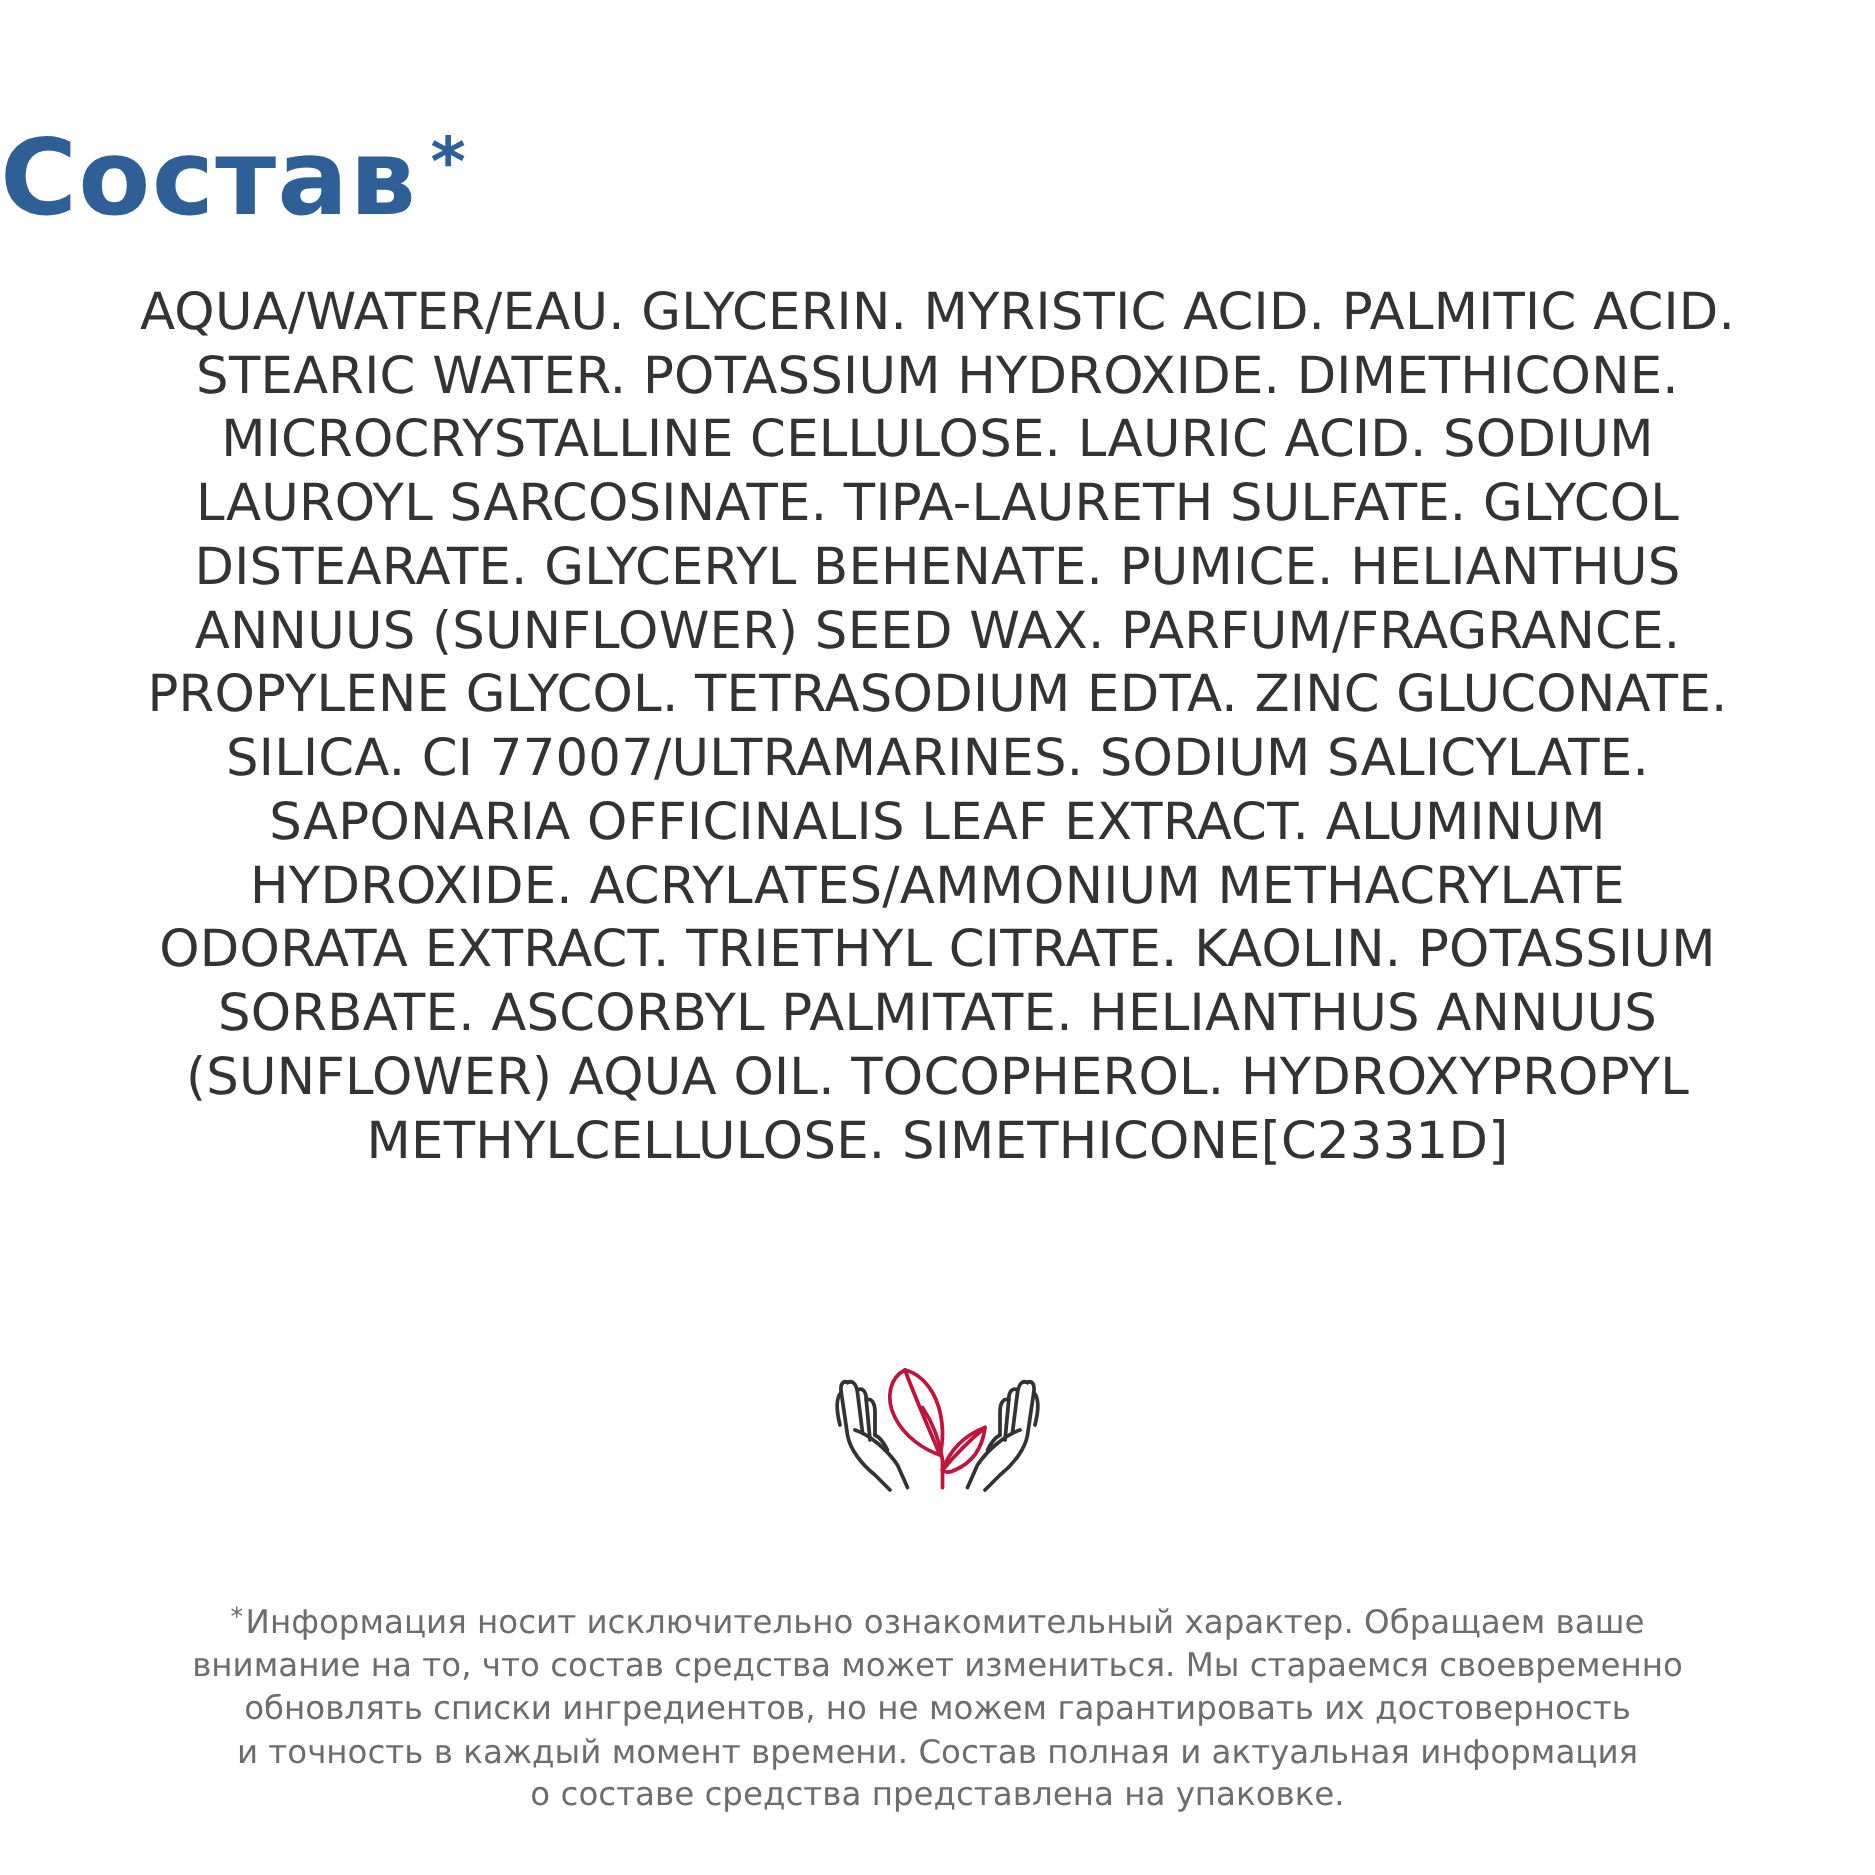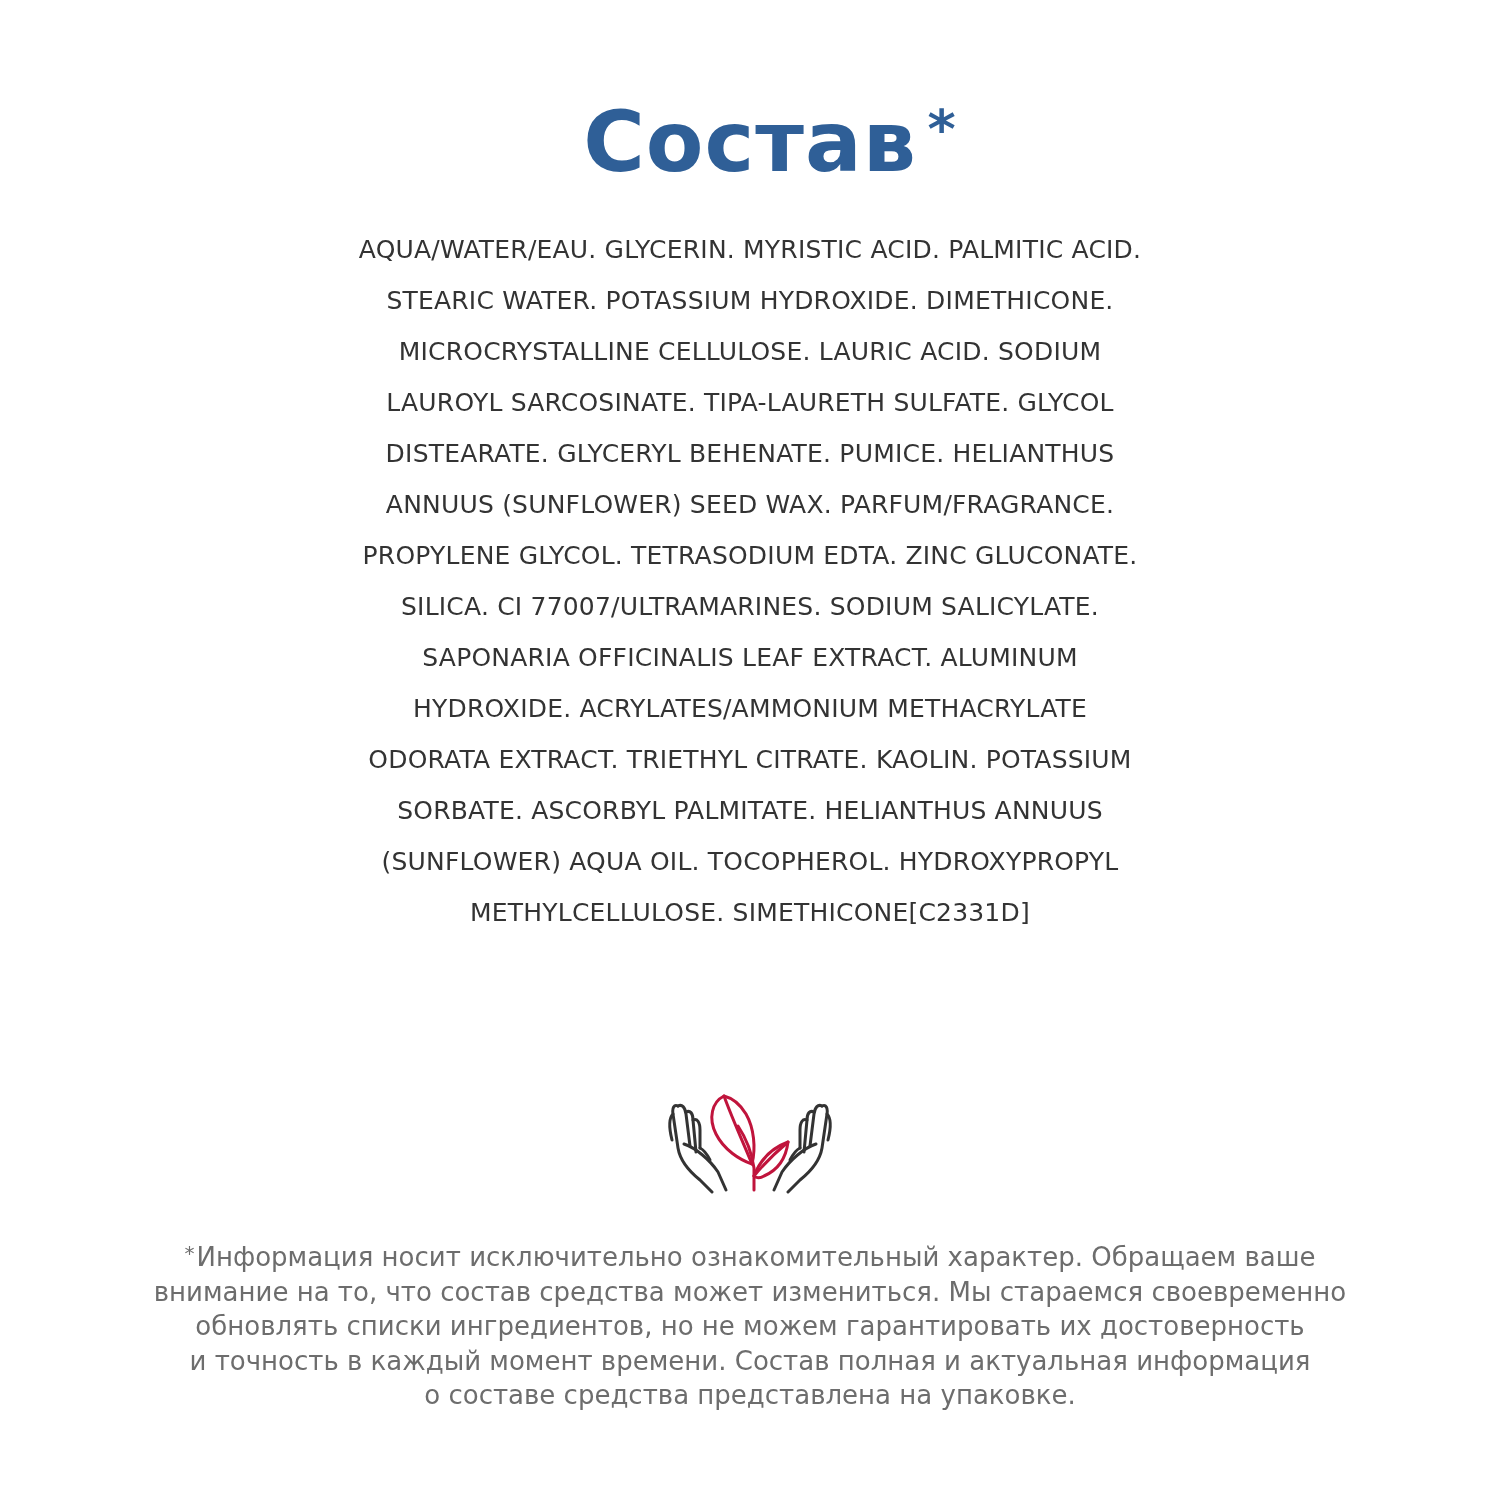--- a/index.html
+++ b/index.html
@@ -12,21 +12,20 @@
       height: 1500px;
       position: relative;
       overflow: hidden;
       font-family: "Liberation Sans", "DejaVu Sans", sans-serif;
     }
     .title-wrap {
       position: absolute;
       top: 92px;
       left: 0;
       width: 1500px;
-      text-align: center;
     }
     .title {
       display: inline-block;
       color: #2f5f97;
       font-family: "DejaVu Sans", sans-serif;
       font-weight: bold;
       font-size: 84px;
       letter-spacing: 1px;
       line-height: 100px;
       position: relative;
@@ -39,38 +38,38 @@
       color: #2f5f97;
     }
     .ingredients {
       position: absolute;
       top: 224px;
       left: 60px;
       width: 1380px;
       text-align: center;
       color: #333333;
       font-family: "DejaVu Sans", sans-serif;
-      font-size: 25px;
+      font-size: 41px;
       line-height: 51px;
       letter-spacing: 0.2px;
     }
     .ingredients .line {
       display: block;
       white-space: nowrap;
     }
     .icon-wrap {
       position: absolute;
       top: 1088px;
       left: 660px;
       width: 180px;
       height: 106px;
     }
     .disclaimer {
       position: absolute;
-      top: 1236px;
+      top: 1276px;
       left: 40px;
       width: 1420px;
       text-align: center;
       color: #6d6d6d;
       font-family: "DejaVu Sans", sans-serif;
       font-size: 26px;
       line-height: 34.5px;
     }
     .disclaimer .line {
       display: block;

